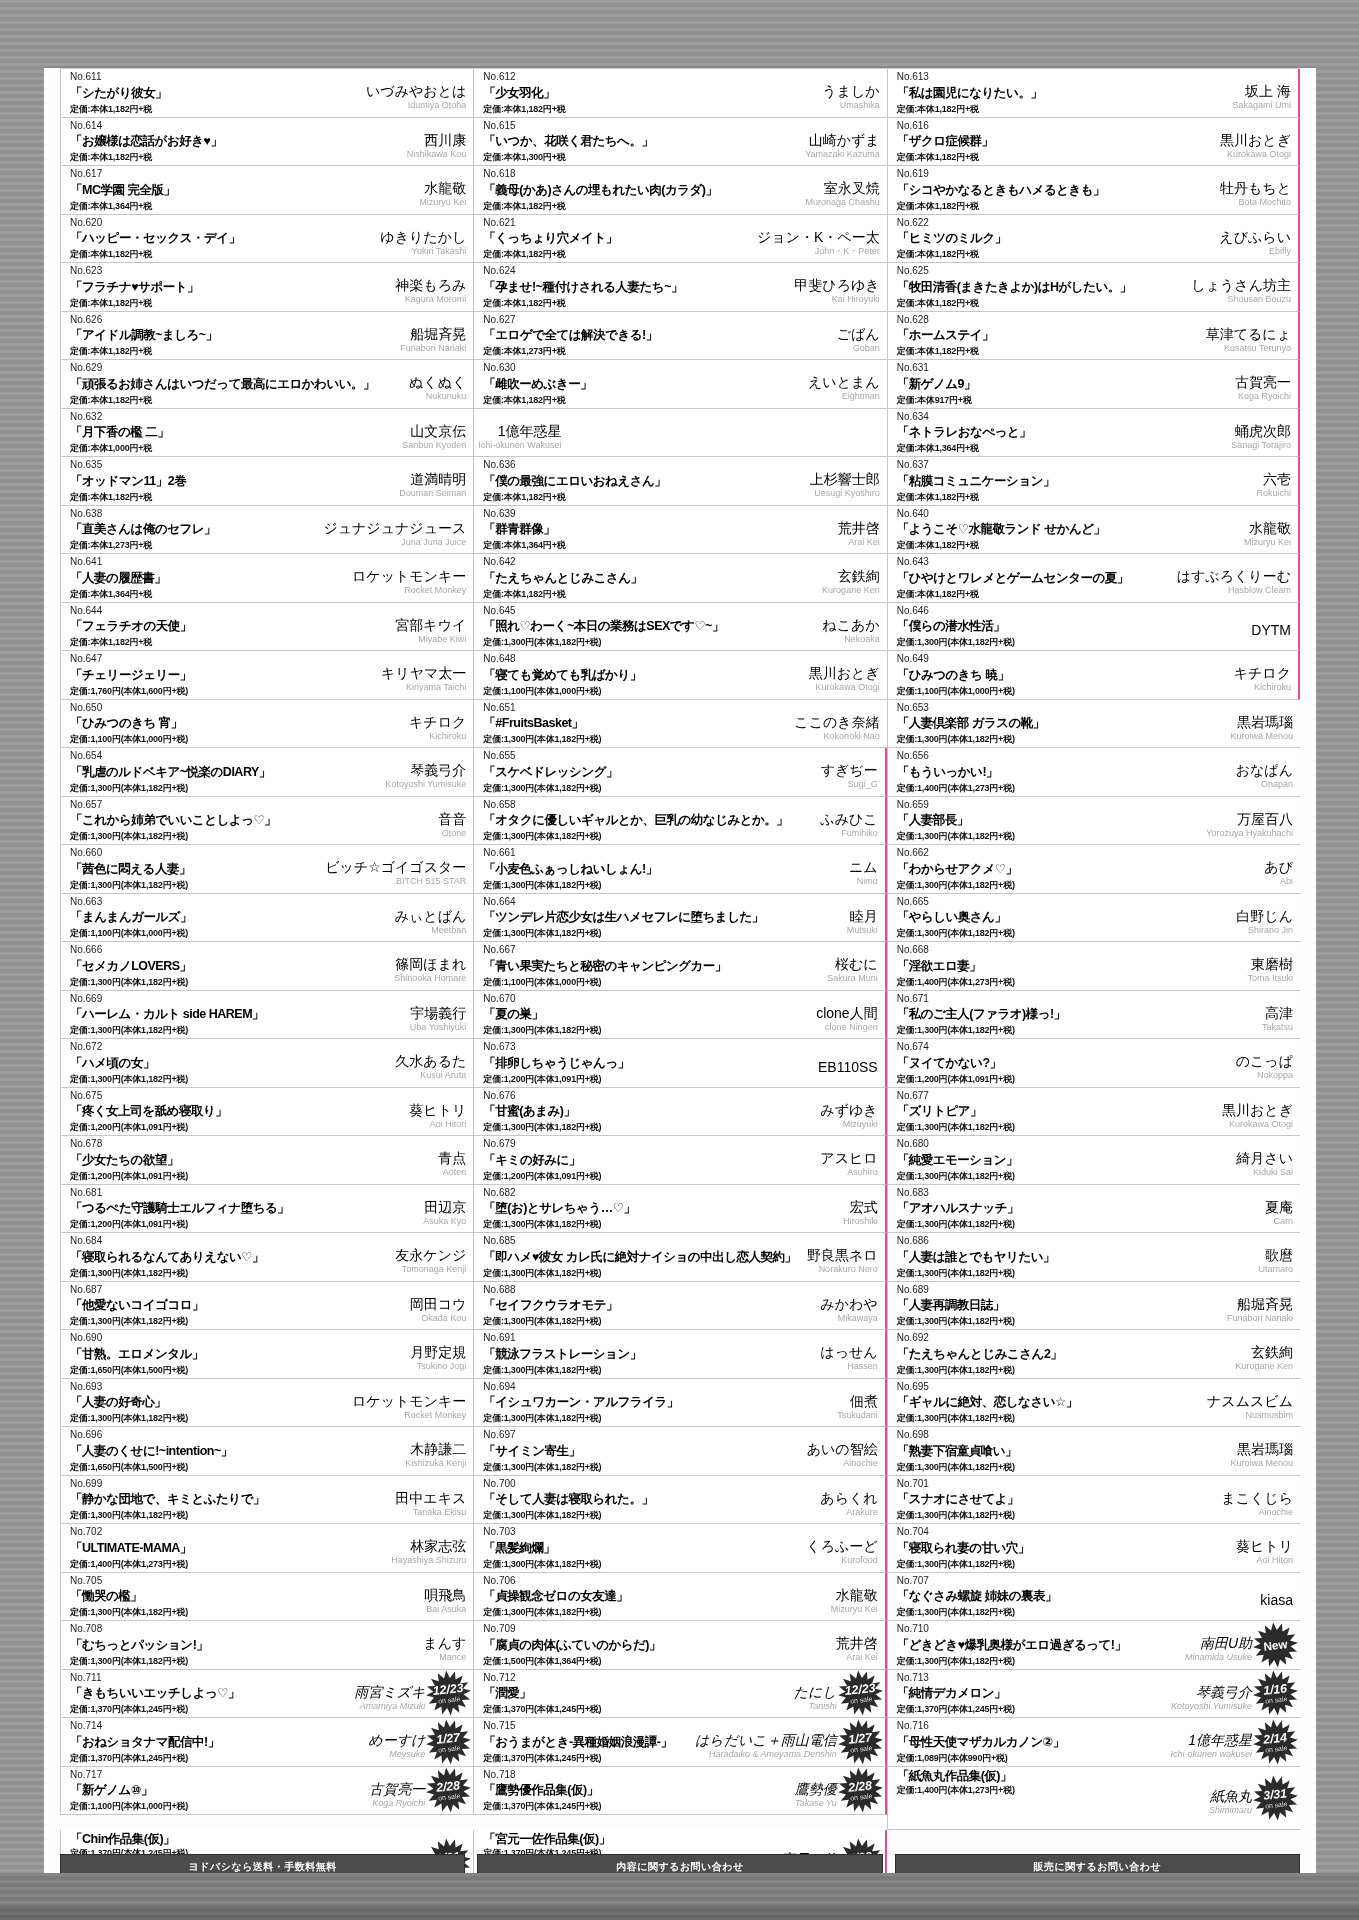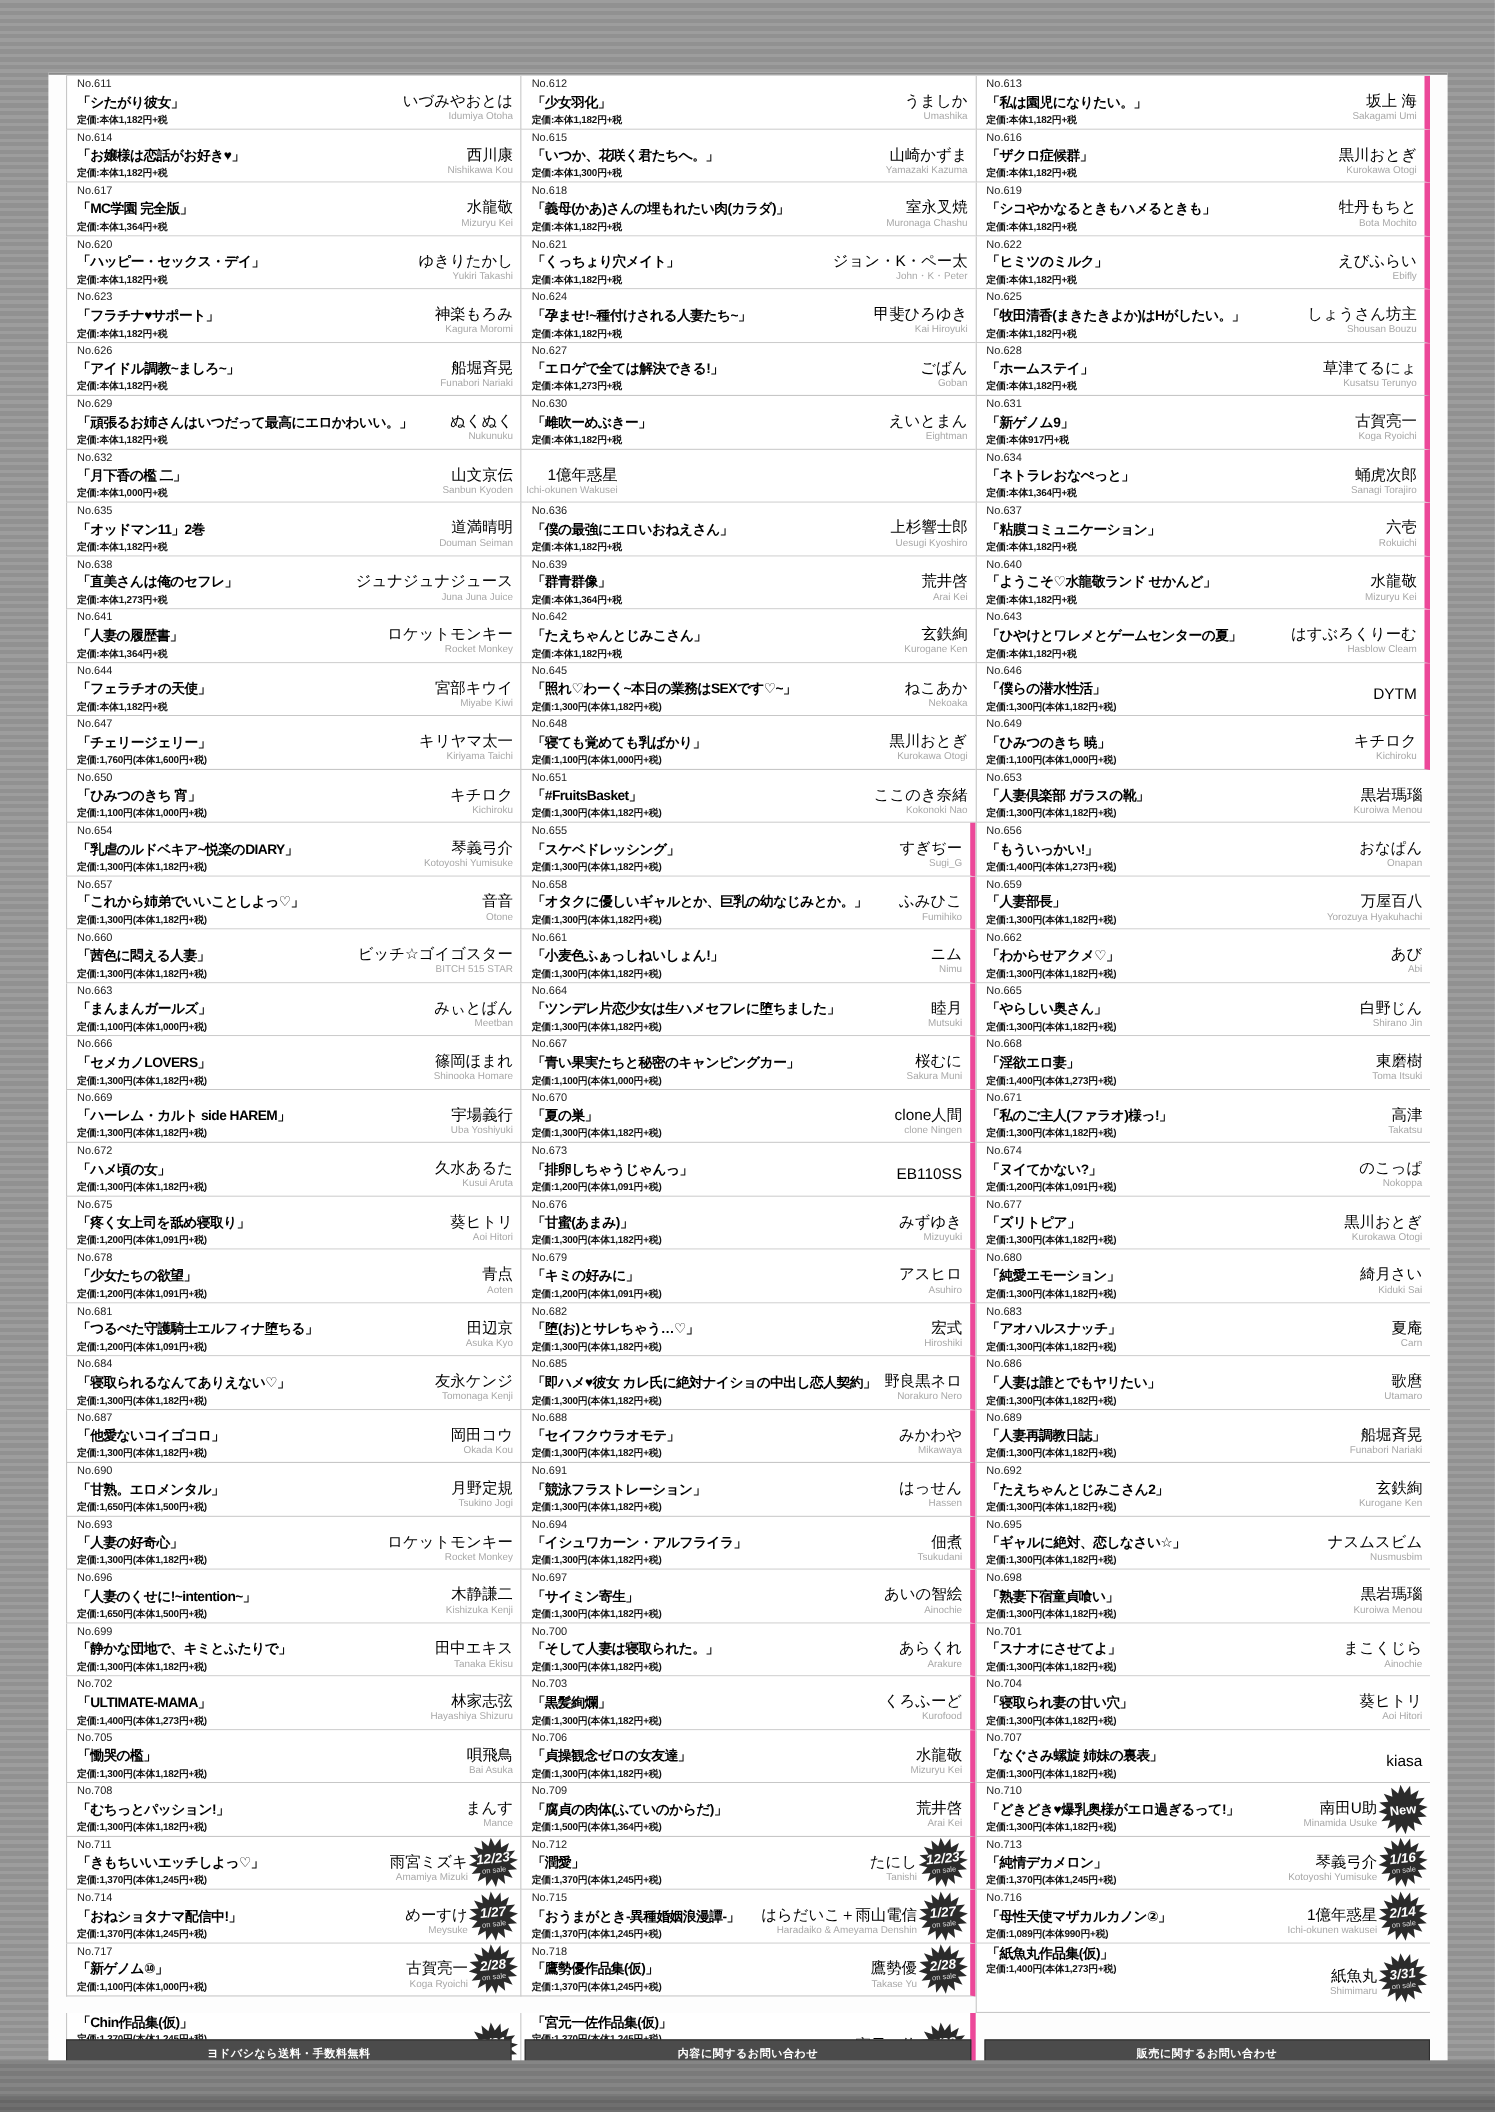--- a/index.html
+++ b/index.html
@@ -22,28 +22,28 @@
   }
   #grid{
     display:grid;grid-template-columns:repeat(3,1fr);
     margin:0 16px;border-top:1px solid #cdcdcd;
   }
   .cell{
     position:relative;display:flex;justify-content:space-between;align-items:stretch;
     height:47.5px;border-bottom:1px solid #c7c7c7;border-left:1px solid #c7c7c7;
     background:#fff;min-width:0;
   }
-  .cell.lastcol{border-right:5px solid #ec4899;}
+  .cell.lastcol{border-right:2px solid #ec4899;}
   .cell.tall{height:62px;}
   .cmain{flex:1 1 auto;min-width:0;overflow:hidden;padding:2px 2px 2px 9px;display:flex;flex-direction:column;justify-content:space-between;}
   .no{font-size:10px;line-height:1.15;color:#1c1c1c;letter-spacing:0;}
   .title{font-size:12.5px;font-weight:700;line-height:1.15;color:#000;white-space:nowrap;letter-spacing:-0.5px;}
   .price{font-size:9px;font-weight:700;line-height:1.2;color:#111;letter-spacing:-0.2px;}
   .cauthor{flex:0 0 auto;text-align:right;padding:11px 7px 2px 4px;display:flex;flex-direction:column;justify-content:center;}
-  .cell.hasbadge .cauthor{padding-right:48px;}
+  .cell.hasbadge .cauthor{padding-right:48px;font-style:italic;}
   .author{font-size:14px;line-height:1.2;color:#000;white-space:nowrap;}
   .romaji{font-size:9px;line-height:1.25;color:#a8a8a8;white-space:nowrap;}
   .tall .cmain{justify-content:flex-start;gap:2px;}
   .badge{position:absolute;right:1px;top:50%;transform:translateY(-50%) rotate(-6deg);width:47px;height:47px;}
   #footer{
     position:absolute;left:16px;top:1786px;width:1240px;display:flex;gap:12px;
   }
   .fbox{flex:1;background:#4b4b4b;color:#fff;text-align:center;padding:5px 8px 9px;border:1px solid #2e2e2e;}
   .fbox .ft{font-size:10px;font-weight:700;letter-spacing:0.5px;}
   .fbox .fv{display:inline-block;background:#fff;color:#000;font-size:14.5px;font-weight:700;

